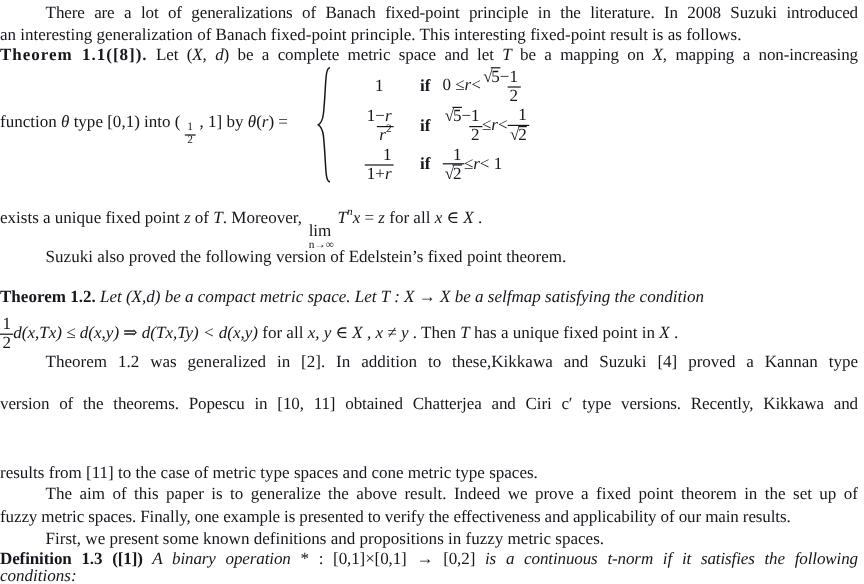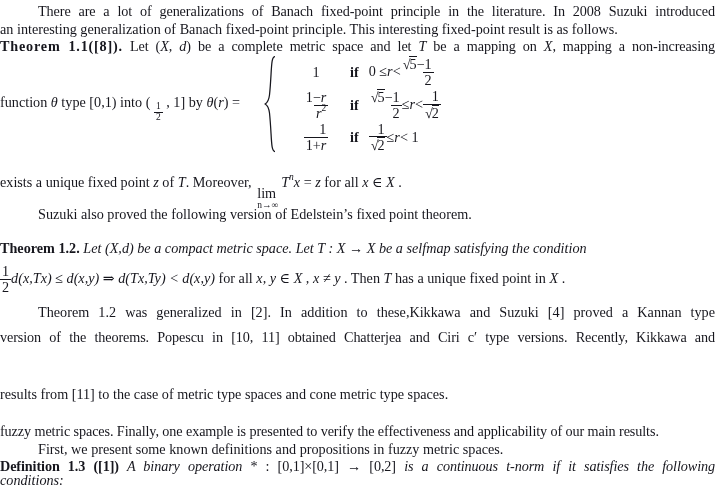--- a/index.html
+++ b/index.html
@@ -126,22 +126,23 @@
 
   <div class="ln ind" style="top:206px"><span>Suzuki also proved the following version of Edelstein’s fixed point theorem.</span></div>
 
   <div class="ln" style="top:240px"><span class="b">Theorem 1.2.</span><span class="i"> Let (X,d) be a compact metric space. Let T : X → X be a selfmap satisfying the condition</span></div>
 
   <div class="ln mathline" style="top:261px"><span class="frac">
         <span class="num">1</span>
         <span class="den">2</span>
       </span><span class="i">d(x,Tx) ≤ d(x,y) ⇒ d(Tx,Ty) &lt; d(x,y)</span><span> for all </span><span class="i">x, y ∈ X , x ≠ y</span><span> . Then </span><span class="i">T</span><span> has a unique fixed point in </span><span class="i">X</span><span> .</span></div>
 
-  <div class="ln just ind" style="top:304px"><span>Theorem 1.2 was generalized in [2]. In addition to these,Kikkawa and Suzuki [4] proved a Kannan type</span></div>
+  <div class="ln just ind" style="top:294px"><span>Theorem 1.2 was generalized in [2]. In addition to these,Kikkawa and Suzuki [4] proved a Kannan type</span></div>
   <div class="ln just fit" style="top:329px"><span>version of the theorems. Popescu in [10, 11] obtained Chatterjea and Ciri </span><span>c′</span><span> type versions. Recently, Kikkawa and</span></div>
   <div class="ln" style="top:386px"><span>results from [11] to the case of metric type spaces and cone metric type spaces.</span></div>
+  <div class="ln just ind" style="top:404px"><span>The aim of this paper is to generalize the above result. Indeed we prove a fixed point theorem in the set up of</span></div>
   <div class="ln ind" style="top:441px"><span>First, we present some known definitions and propositions in fuzzy metric spaces.</span></div>
   <div class="ln fit" style="top:423px"><span>fuzzy metric spaces. Finally, one example is presented to verify the effectiveness and applicability of our main results.</span></div>
 
   <div class="ln just fit" style="top:458px"><span class="b">Definition 1.3 ([1])</span><span class="i"> A binary operation </span><span>* : [0,1]×[0,1] → [0,2]</span><span class="i"> is a continuous t-norm if it satisfies the following</span></div>
   <div class="ln" style="top:472px"><span class="i">conditions:</span></div>
 
 </div>
 
 </body></html>

